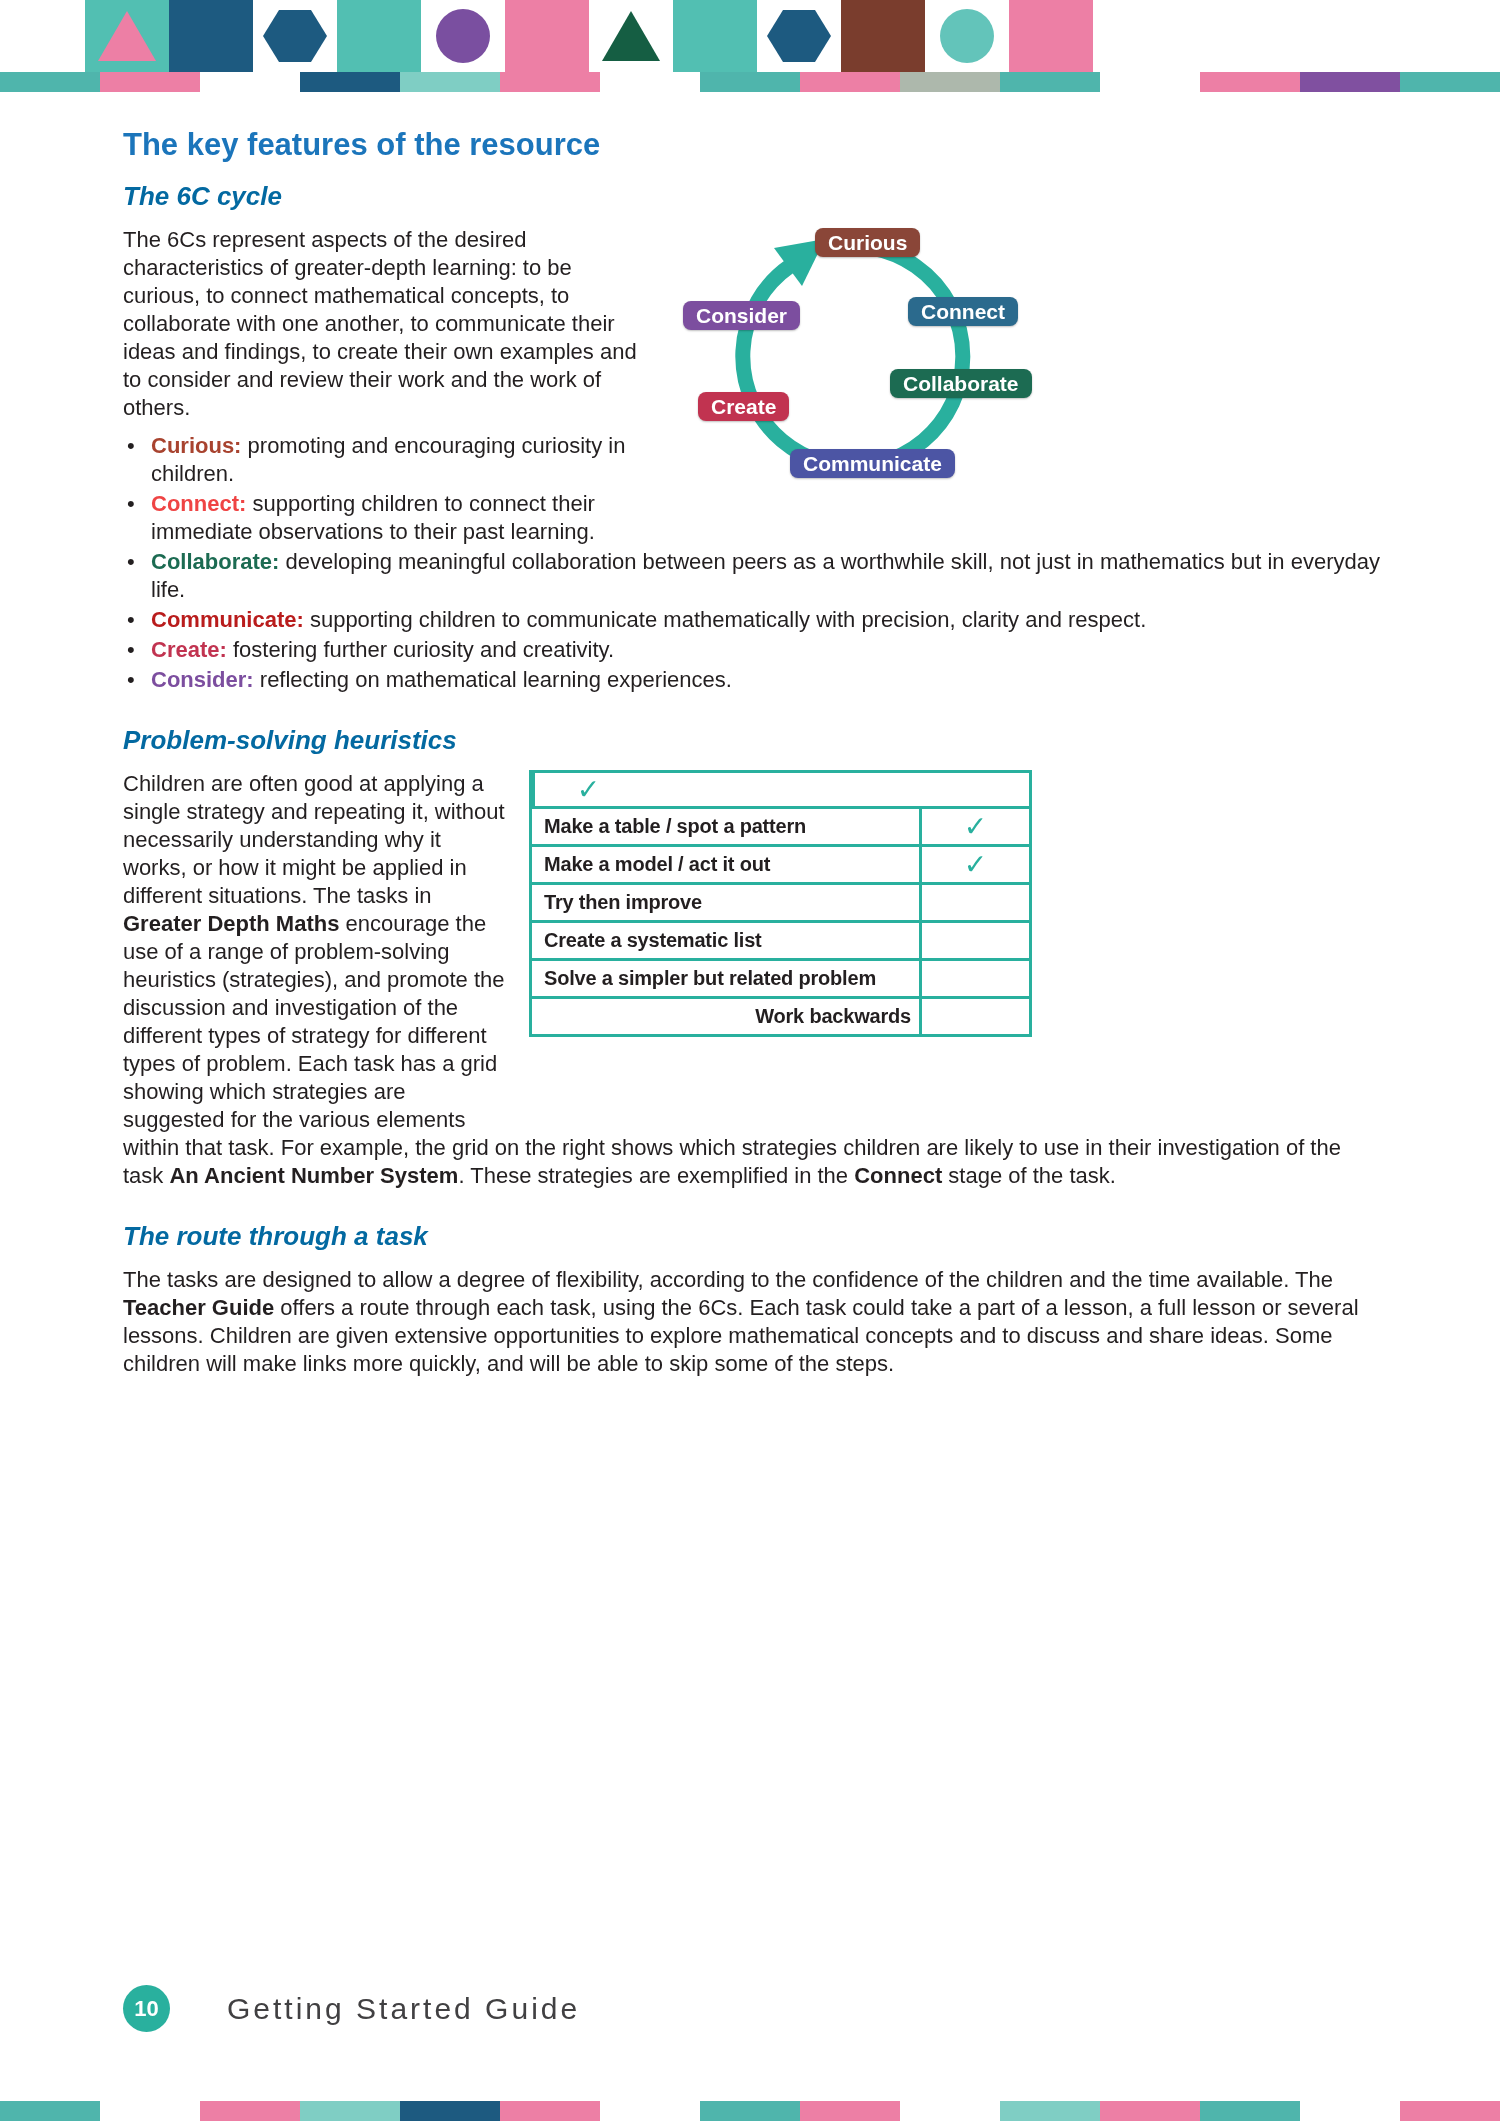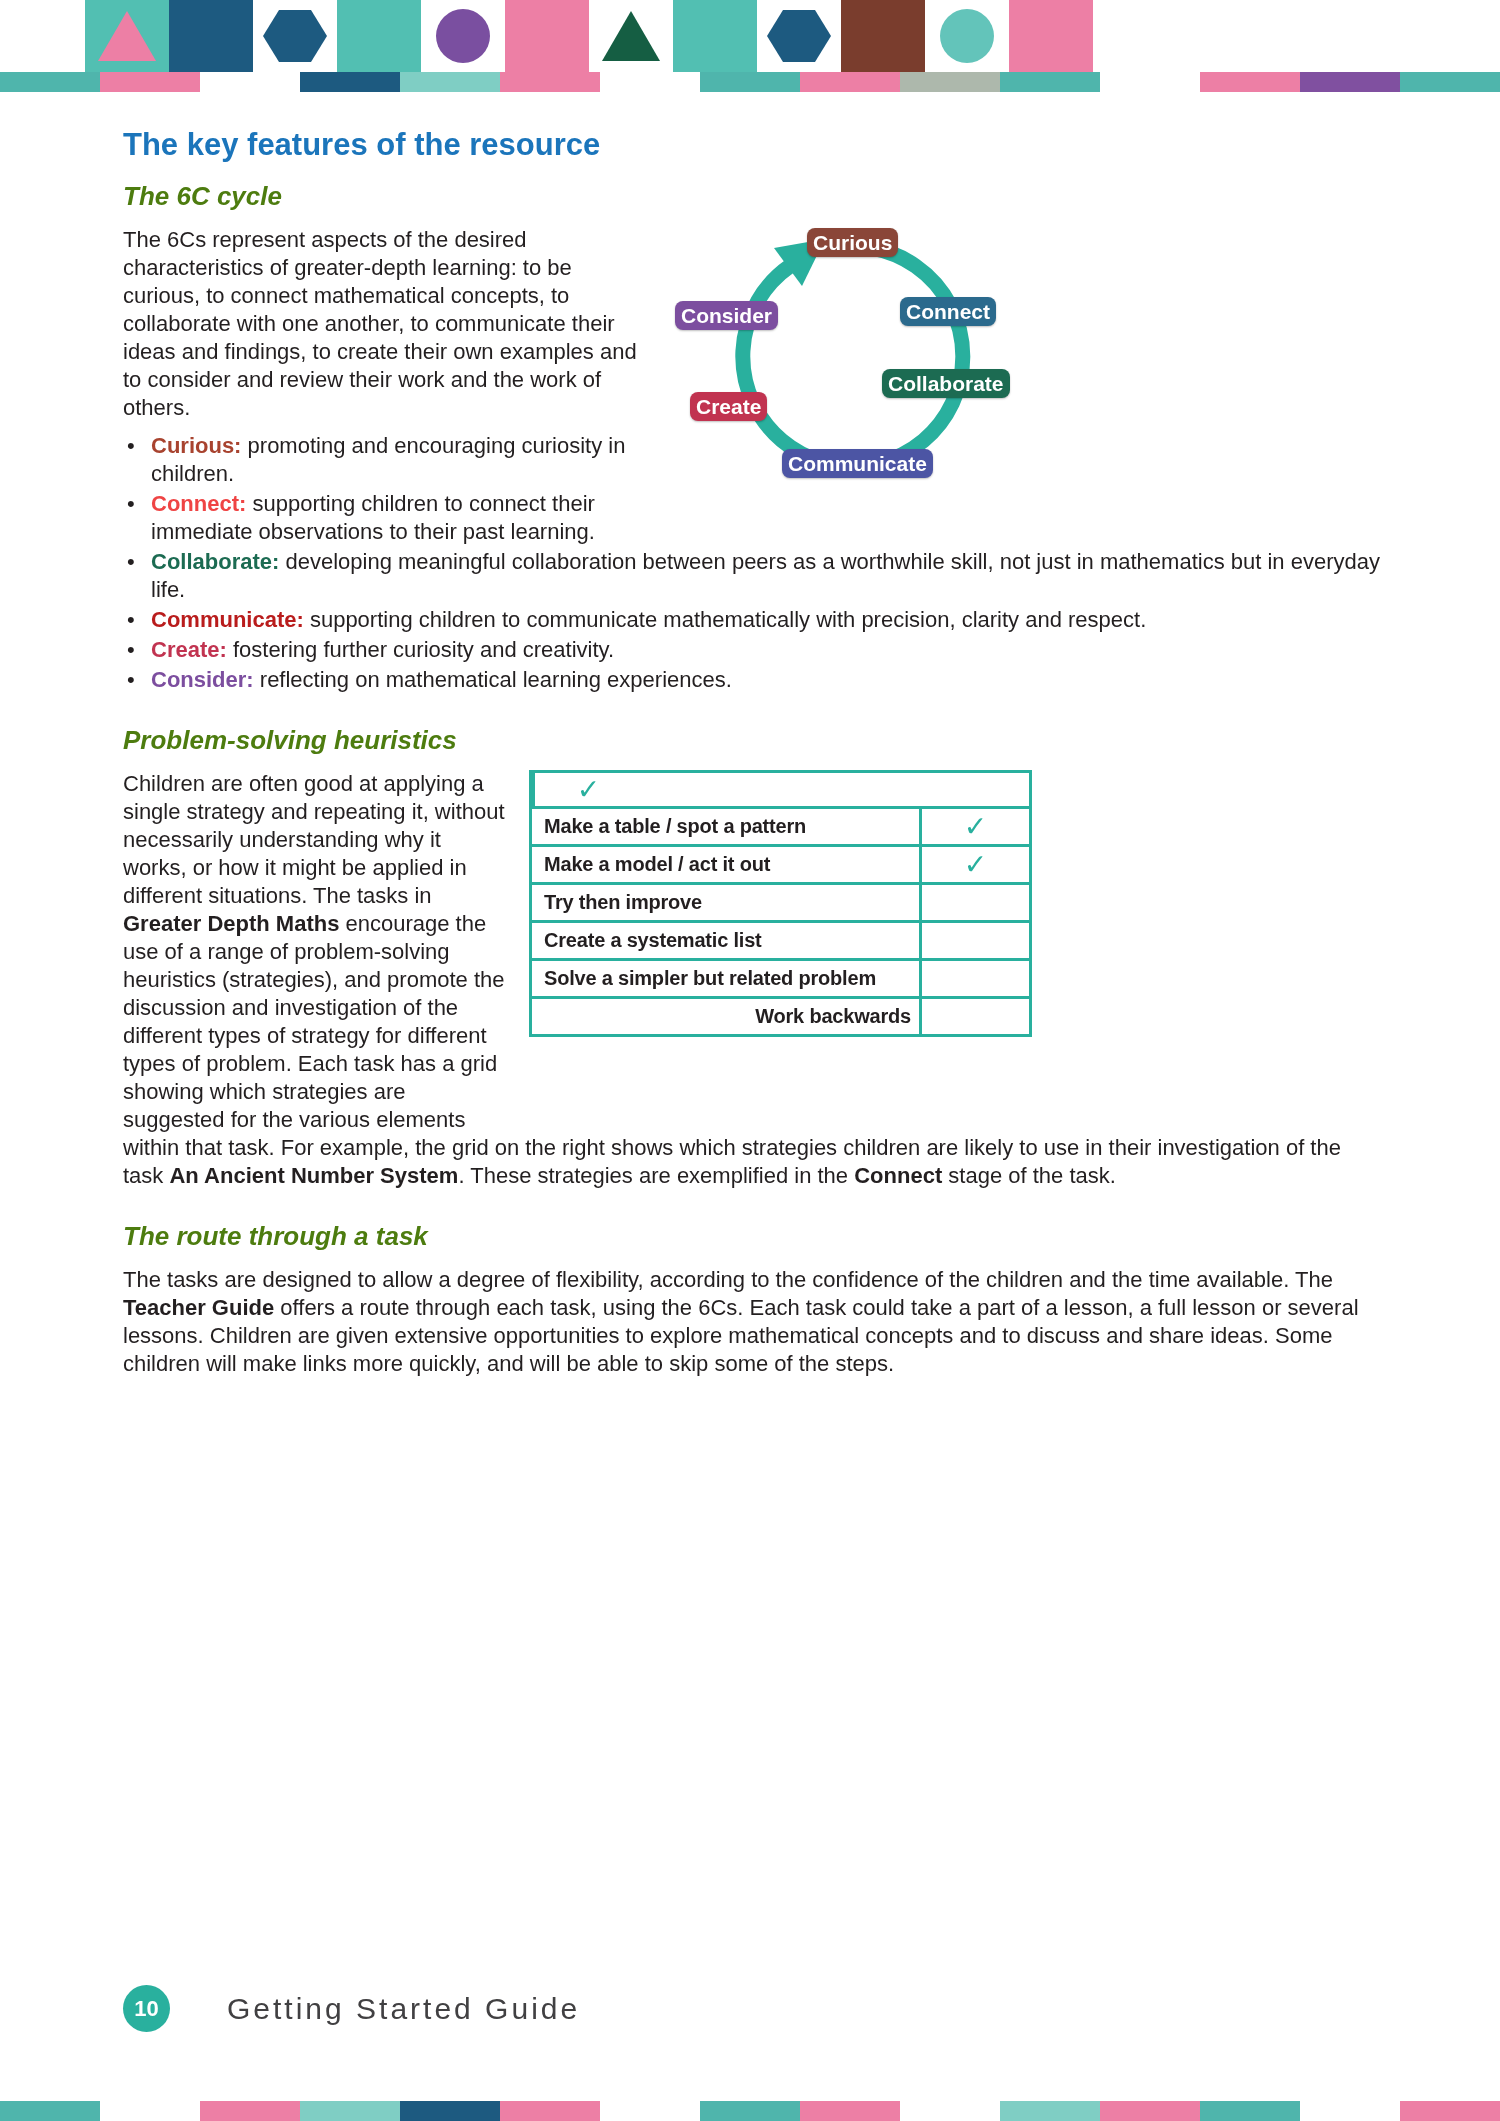--- a/index.html
+++ b/index.html
@@ -50,21 +50,21 @@
     line-height:38px;
     font-weight:700;
     color:#1B75BB;
   }
   h2.section-heading{
     margin:30px 0 14px 0;
     font-size:26px;
     line-height:32px;
     font-weight:700;
     font-style:italic;
-    color:#4d7c0f;
+    color:#0369a1;
     clear:both;
   }
   h2.h2-first{margin-top:0;}
   .body-p{
     margin:0 0 10px 0;
     font-size:22px;
     line-height:28px;
   }
 
   
@@ -76,27 +76,28 @@
     position:relative;
   }
   .cycle-arrow{
     position:absolute;
     left:18px; top:-20px;
   }
   .pill{
     position:absolute;
     height:29px;
     line-height:29px;
-    padding:0 6px;
+    padding:0 13px;
     border-radius:8px;
     color:#ffffff;
     font-weight:700;
     font-size:21px;
     white-space:nowrap;
     box-shadow:0 1px 2px rgba(0,0,0,0.25);
+    margin-left:8px;
   }
   .pill-curious{left:157px;top:2px;}
   .pill-connect{left:250px;top:71px;}
   .pill-collaborate{left:232px;top:143px;}
   .pill-communicate{left:132px;top:223px;}
   .pill-create{left:40px;top:166px;}
   .pill-consider{left:25px;top:75px;}
 
   
   .bullet{

